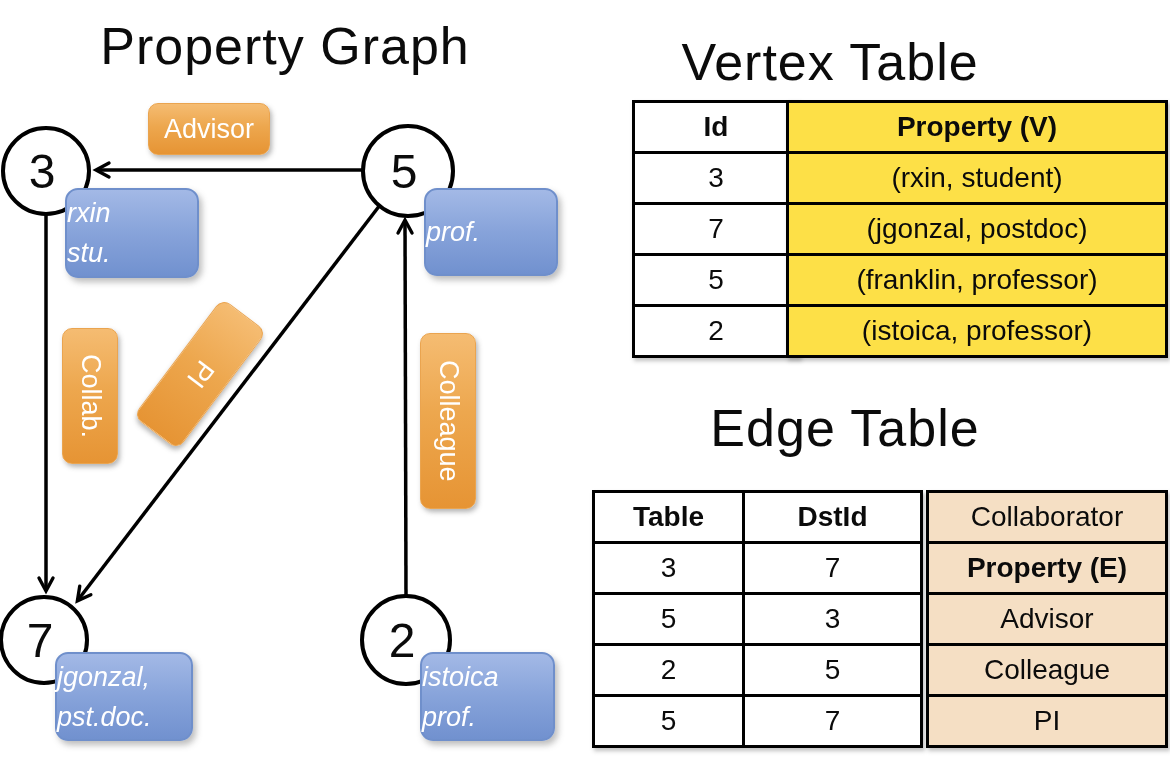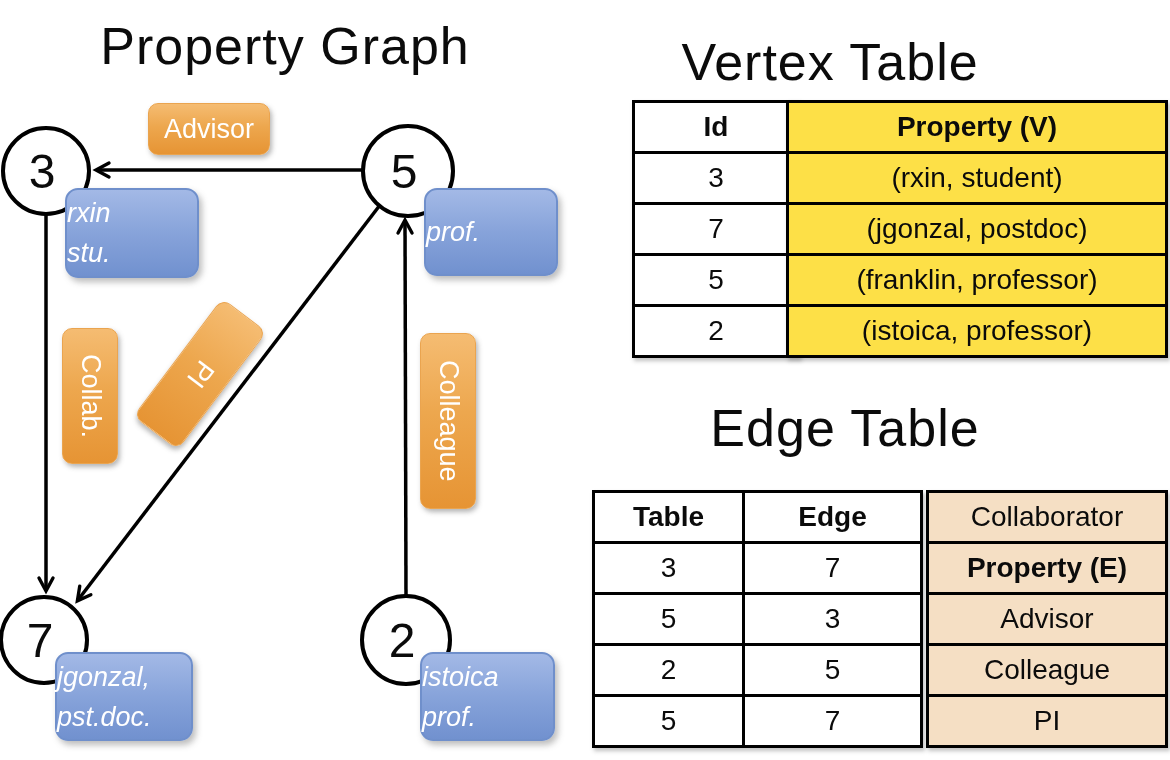--- a/index.html
+++ b/index.html
@@ -172,21 +172,21 @@
     </table>
 
   <table class="tbl" id="edge-ids-table">
     <colgroup>
         <col style="width:150px">
         <col style="width:178px">
       </colgroup>
     <tbody>
         <tr>
       <td class="th">Table</td>
-      <td class="th">Edge</td>
+      <td class="th">DstId</td>
     </tr>
     <tr>
       <td>3</td>
       <td>7</td>
     </tr>
     <tr>
       <td>5</td>
       <td>3</td>
     </tr>
     <tr>

